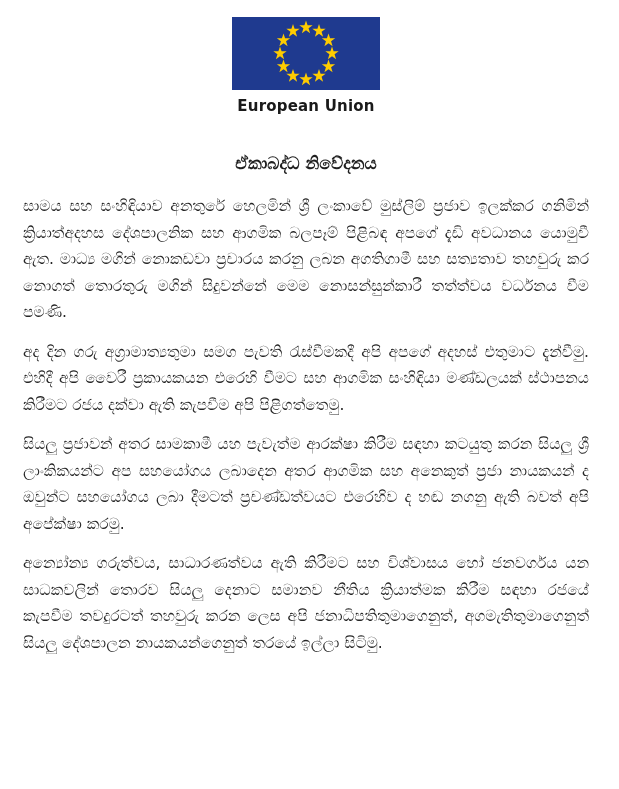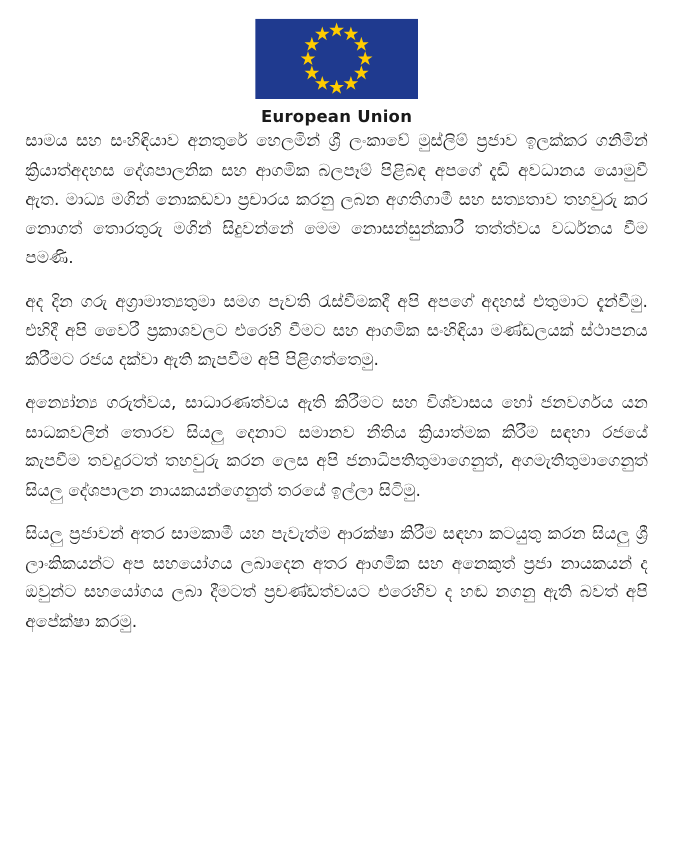--- a/index.html
+++ b/index.html
@@ -73,21 +73,22 @@
         <use href="#star" x="51.5" y="49.5"></use>
         <use href="#star" x="48" y="36.5"></use>
         <use href="#star" x="51.5" y="23.5"></use>
         <use href="#star" x="61" y="14"></use>
       </g>
     </svg>
   </div>
 
   <div class="eu-label">European Union</div>
 
+  <div class="doc-title">ඒකාබද්ධ නිවේදනය</div>
 
   <div class="body-text">
     <p>සාමය සහ සංහිඳියාව අනතුරේ හෙලමින් ශ්‍රී ලංකාවේ මුස්ලිම් ප්‍රජාව ඉලක්කර ගනිමින් ක්‍රියාත්අදහස දේශපාලනික සහ ආගමික බලපෑම් පිළිබඳ අපගේ දැඩි අවධානය යොමුවී ඇත. මාධ්‍ය මගින් නොකඩවා ප්‍රචාරය කරනු ලබන අගතිගාමී සහ සත්‍යතාව තහවුරු කර නොගත් තොරතුරු මගින් සිදුවන්නේ මෙම නොසන්සුන්කාරී තත්ත්වය වර්ධනය වීම පමණි.</p>
-    <p>අද දින ගරු අග්‍රාමාත්‍යතුමා සමග පැවති රැස්වීමකදී අපි අපගේ අදහස් එතුමාට දැන්වීමු. එහිදී අපි වෛරී ප්‍රකාශවලට එරෙහි වීමට සහ ආගමික සංහිඳියා මණ්ඩලයක් ස්ථාපනය කිරීමට රජය දක්වා ඇති කැපවීම අපි පිළිගත්තෙමු.</p>
+    <p>අද දින ගරු අග්‍රාමාත්‍යතුමා සමග පැවති රැස්වීමකදී අපි අපගේ අදහස් එතුමාට දැන්වීමු. එහිදී අපි වෛරී ප්‍රකායකයන එරෙහි වීමට සහ ආගමික සංහිඳියා මණ්ඩලයක් ස්ථාපනය කිරීමට රජය දක්වා ඇති කැපවීම අපි පිළිගත්තෙමු.</p>
+    <p>සියලු ප්‍රජාවන් අතර සාමකාමී යහ පැවැත්ම ආරක්ෂා කිරීම සඳහා කටයුතු කරන සියලු ශ්‍රී ලාංකිකයන්ට අප සහයෝගය ලබාදෙන අතර ආගමික සහ අනෙකුත් ප්‍රජා නායකයන් ද ඔවුන්ට සහයෝගය ලබා දීමටත් ප්‍රචණ්ඩත්වයට එරෙහිව ද හඬ නගනු ඇති බවත් අපි අපේක්ෂා කරමු.</p>
     <p>අන්‍යෝන්‍ය ගරුත්වය, සාධාරණත්වය ඇති කිරීමට සහ විශ්වාසය හෝ ජනවර්ගය යන සාධකවලින් තොරව සියලු දෙනාට සමානව නීතිය ක්‍රියාත්මක කිරීම සඳහා රජයේ කැපවීම තවදුරටත් තහවුරු කරන ලෙස අපි ජනාධිපතිතුමාගෙනුත්, අගමැතිතුමාගෙනුත් සියලු දේශපාලන නායකයන්ගෙනුත් තරයේ ඉල්ලා සිටිමු.</p>
-    <p>සියලු ප්‍රජාවන් අතර සාමකාමී යහ පැවැත්ම ආරක්ෂා කිරීම සඳහා කටයුතු කරන සියලු ශ්‍රී ලාංකිකයන්ට අප සහයෝගය ලබාදෙන අතර ආගමික සහ අනෙකුත් ප්‍රජා නායකයන් ද ඔවුන්ට සහයෝගය ලබා දීමටත් ප්‍රචණ්ඩත්වයට එරෙහිව ද හඬ නගනු ඇති බවත් අපි අපේක්ෂා කරමු.</p>
   </div>
 
 </div>
 
 </body></html>

